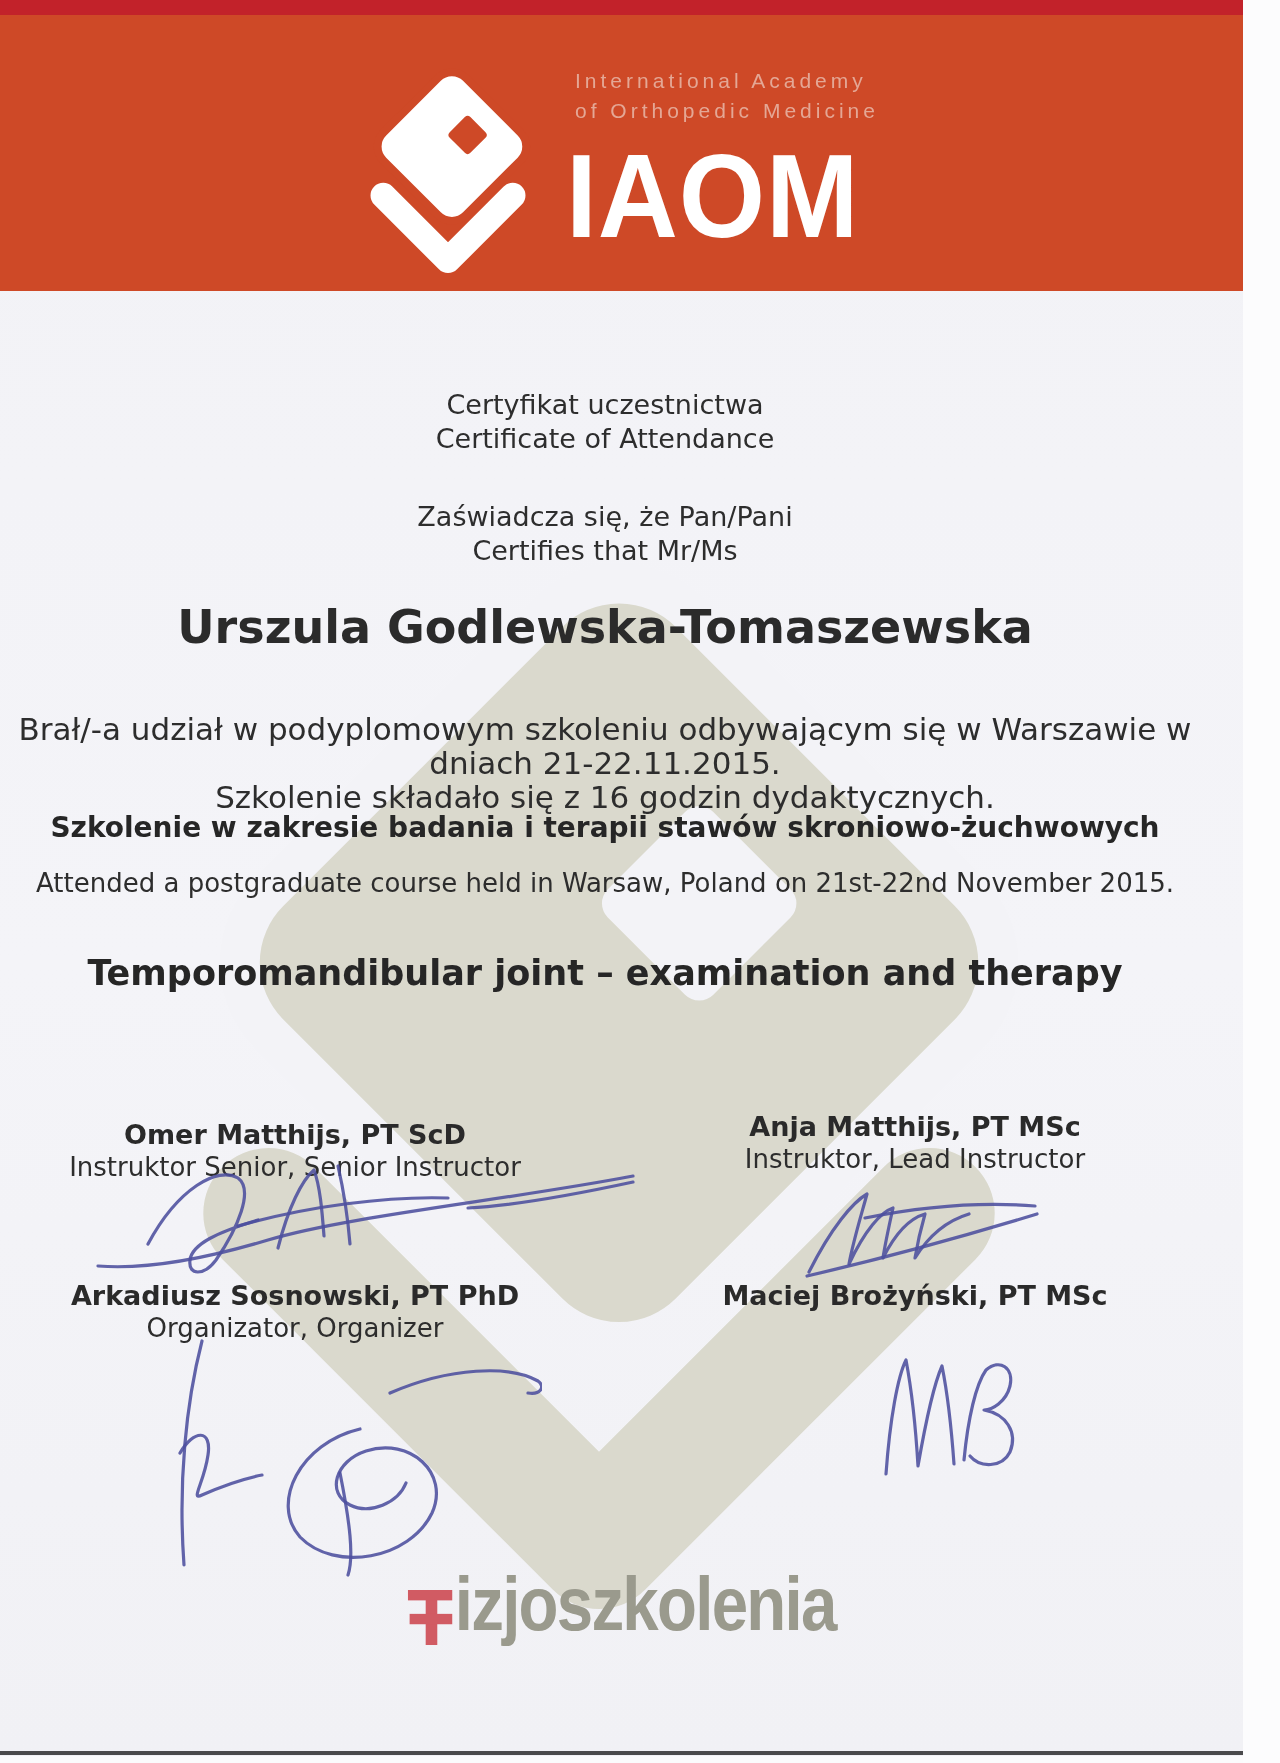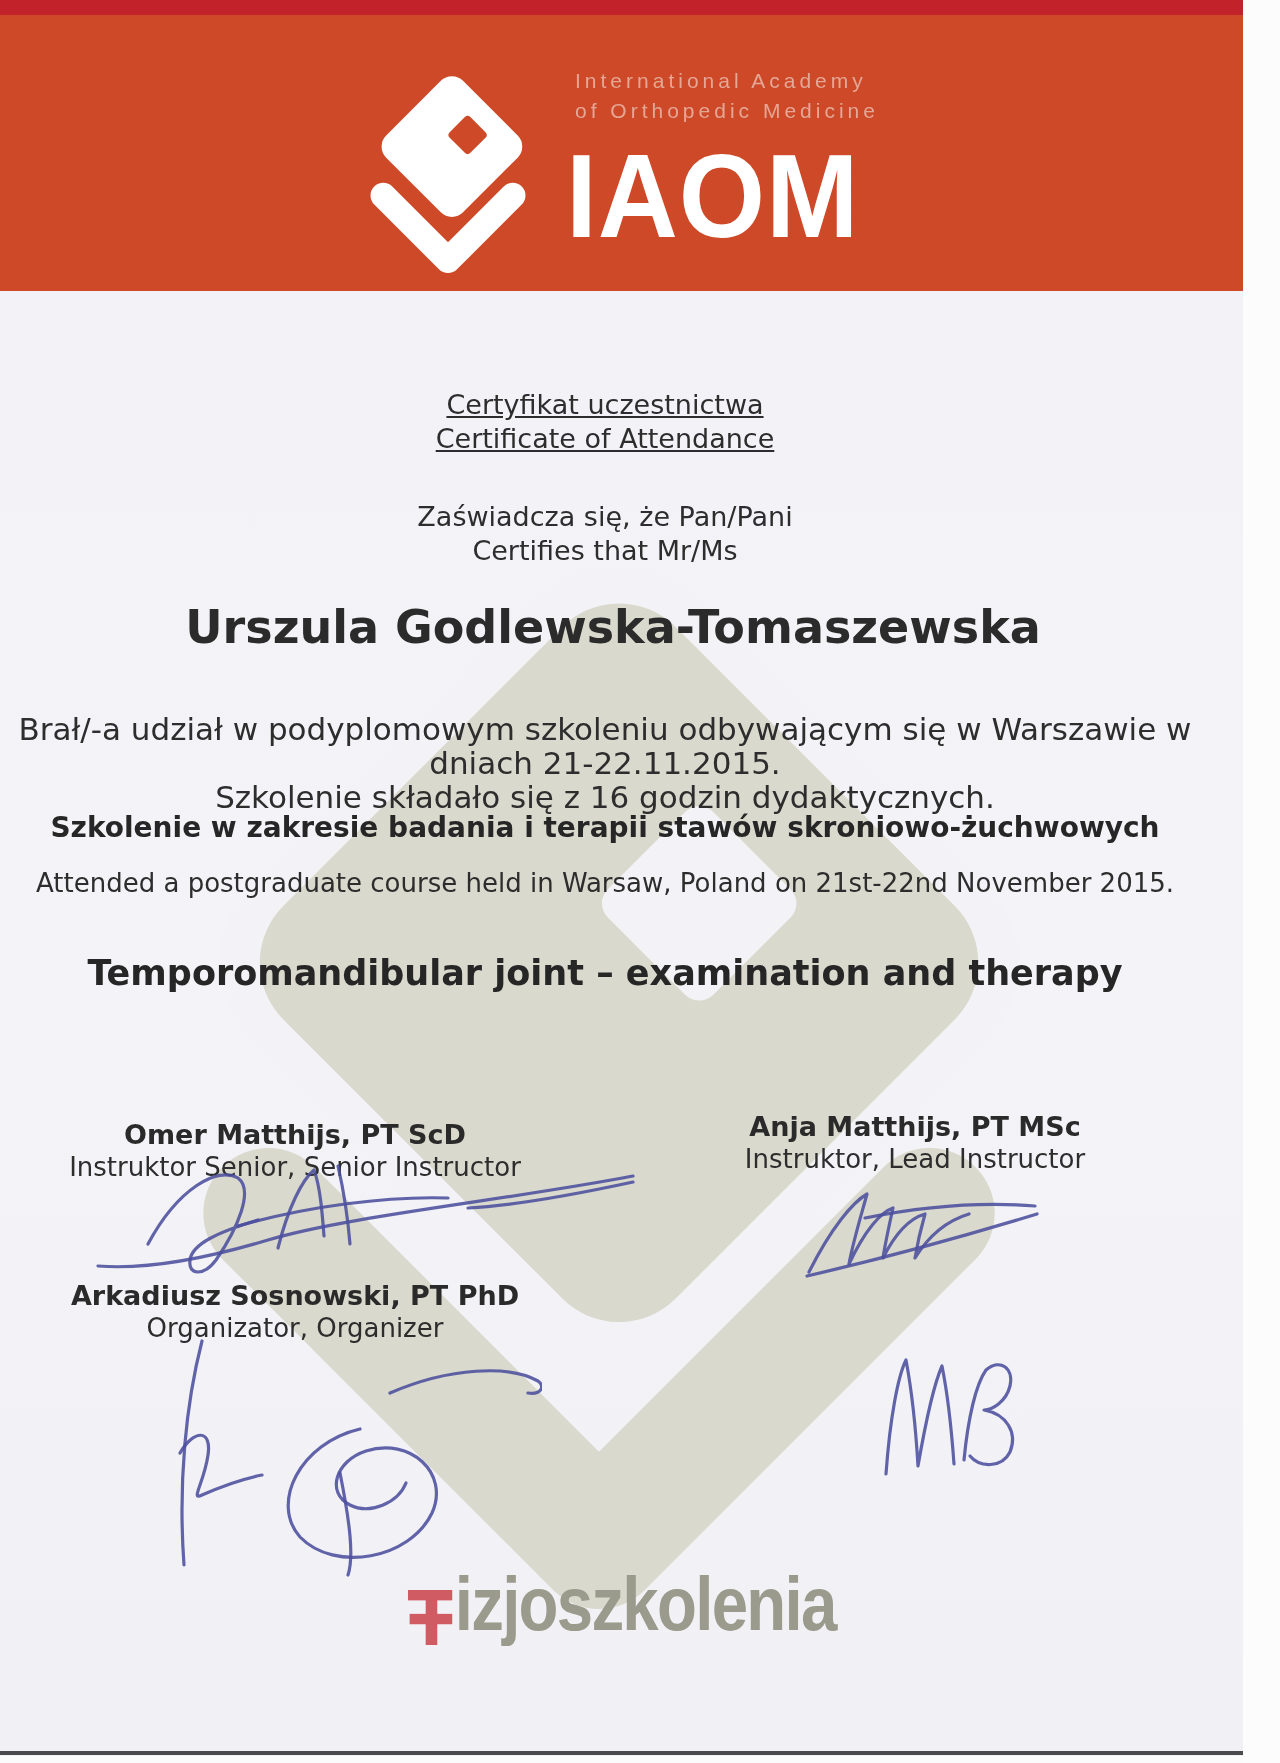--- a/index.html
+++ b/index.html
@@ -34,23 +34,23 @@
     position:absolute;left:566px;top:122px;font-family:"Liberation Sans",sans-serif;
     font-size:118px;line-height:118px;font-weight:bold;color:#ffffff;letter-spacing:1px;
     transform:scaleX(0.94);transform-origin:left center;
   }
 
   
   .watermark{position:absolute;left:78px;top:542px;width:1042px;height:1122px;color:var(--watermark);z-index:0;opacity:.95;}
 
   
   .centered{position:absolute;left:0;width:1210px;text-align:center;z-index:2;}
-  .cert-title{top:388px;font-size:27px;line-height:34px;text-decoration:underline;}
+  .cert-title{top:388px;font-size:27px;line-height:34px;}
   .intro{top:500px;font-size:27px;line-height:34px;}
-  .name{top:601px;font-size:46px;line-height:52px;font-weight:bold;color:#2b2b2b;margin-left:8px;}
+  .name{top:601px;font-size:46px;line-height:52px;font-weight:bold;color:#2b2b2b;}
   .para-pl{top:712px;font-size:31px;line-height:34px;}
   .title-pl{top:810px;font-size:28px;line-height:36px;font-weight:bold;color:#262626;}
   .para-en{top:866px;font-size:26px;line-height:34px;}
   .title-en{top:954px;font-size:35px;line-height:38px;font-weight:bold;color:#262626;}
 
   
   .signatory{position:absolute;text-align:center;z-index:2;}
   .signatory .s-name{font-size:27px;line-height:33px;font-weight:bold;color:#2a2a2a;}
   .signatory .s-role{font-size:26px;line-height:33px;}
   .sig0{left:20px;top:1110px;width:550px;margin-top:8px;}
@@ -137,20 +137,21 @@
   </div>
   <div class="signatory sig1">
     <div class="s-name">Anja Matthijs, PT MSc</div>
     <div class="s-role">Instruktor, Lead Instructor</div>
   </div>
   <div class="signatory sig2">
     <div class="s-name">Arkadiusz Sosnowski, PT PhD</div>
     <div class="s-role">Organizator, Organizer</div>
   </div>
   <div class="signatory sig3">
+    <div class="s-name">Maciej Brożyński, PT MSc</div>
   </div>
 
   <div class="ink ink-omer">
     <svg viewBox="0 0 560 145" aria-hidden="true">
       <path d="M10 118 C60 122 120 110 180 92 C260 68 420 52 545 28"></path>
       <path d="M545 34 C480 48 420 58 380 60"></path>
       <path d="M60 96 C90 40 130 18 150 30 C166 42 150 80 128 112 C116 128 100 128 102 112 C104 96 130 84 170 72"></path>
       <path d="M190 100 C200 60 214 32 226 22 C232 38 234 62 236 88"></path>
       <path d="M250 18 C256 44 260 72 262 96"></path>
       <path d="M150 78 C220 58 300 48 360 50"></path>

